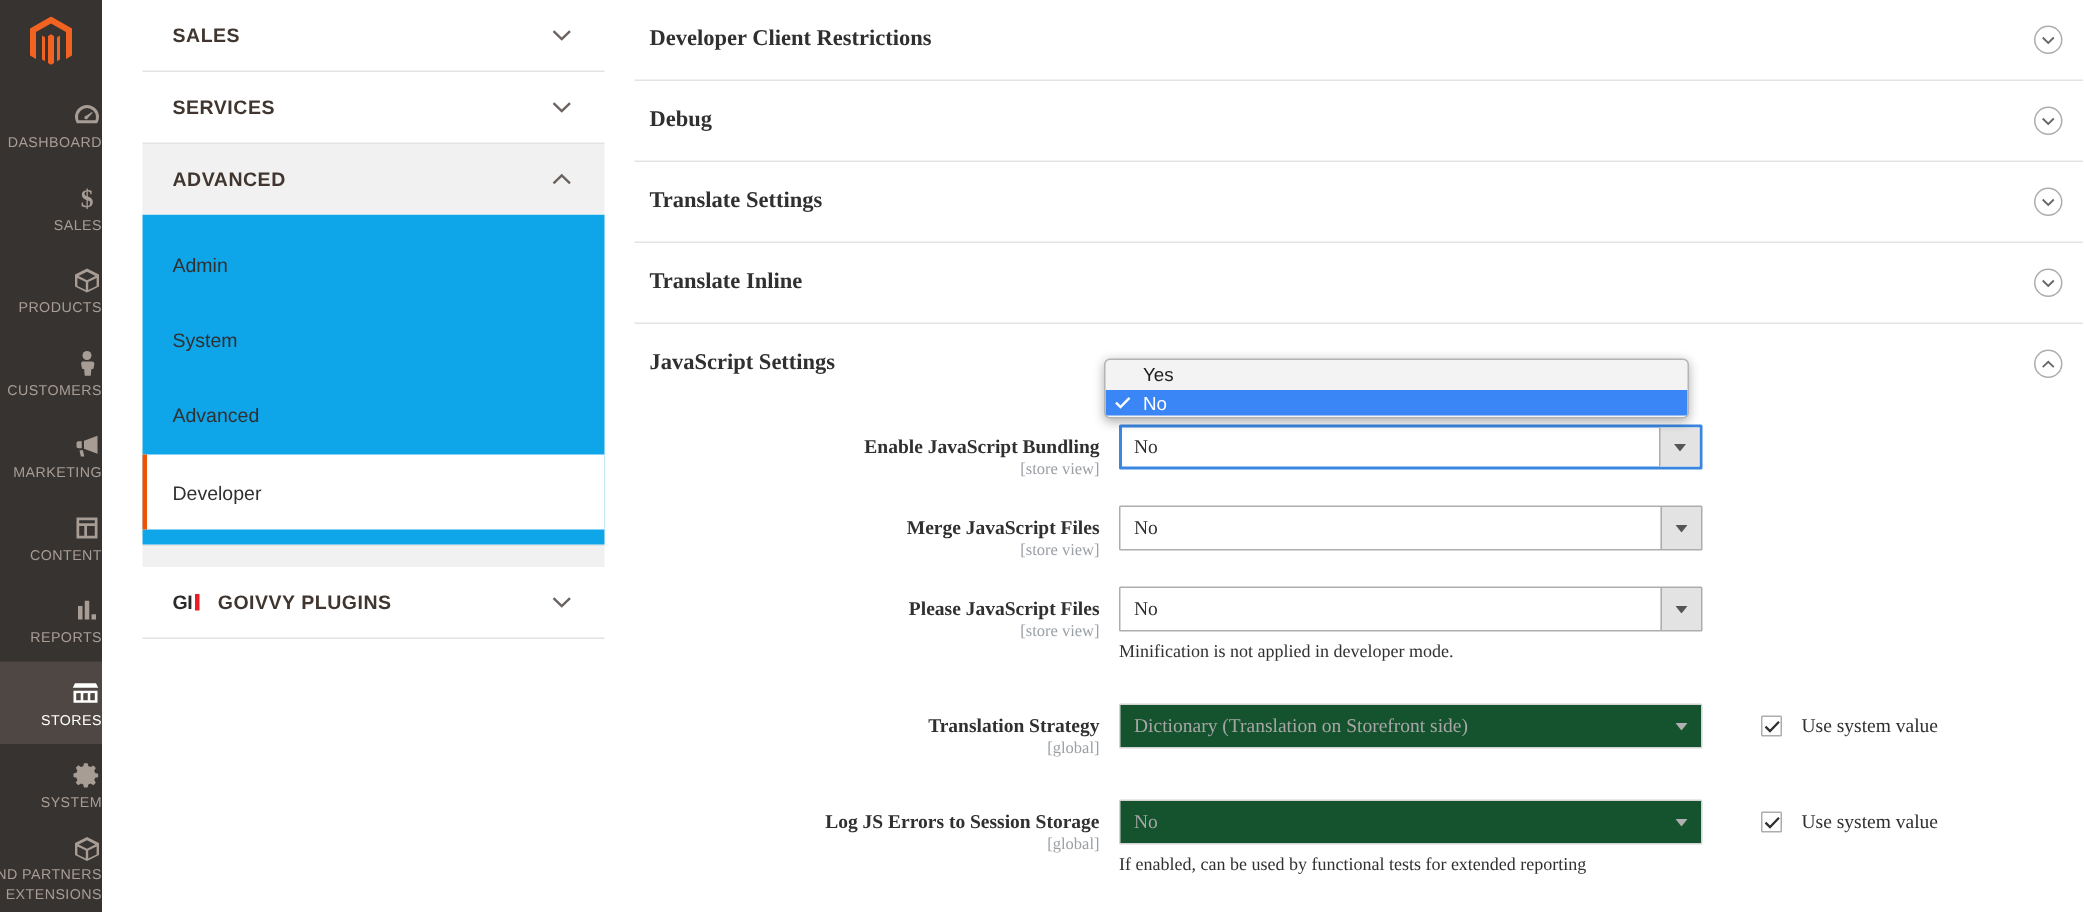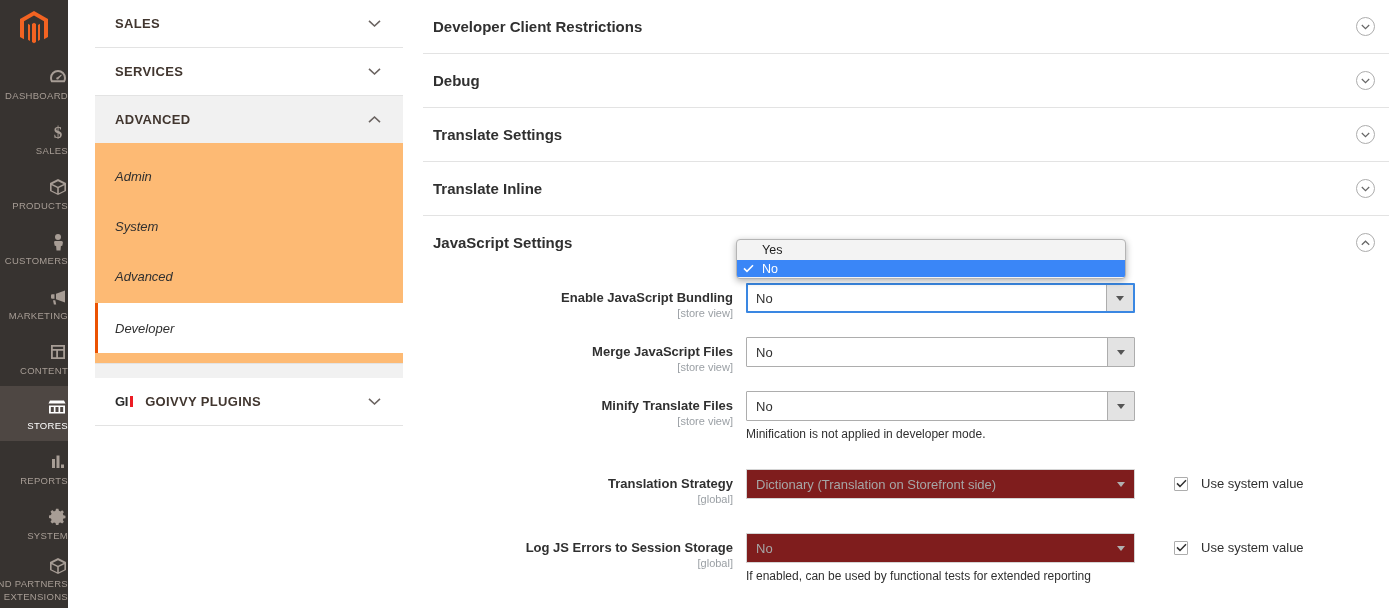--- a/index.html
+++ b/index.html
@@ -72,23 +72,22 @@
     color: #41362f; letter-spacing: .35px;
     flex: 1;
     text-transform: uppercase;
   }
   .sec.open > .sec-head { background: #f1f1f1; }
   .chev {
     width: 13px; height: 9px; display: block; color: #6a6360;
   }
   .chev svg { display: block; width: 13px; height: 9px; }
   .sub {
-    background: #fdba74;
+    background: #0ea5e9;
     padding: 8px 0 10px 0;
-    font-style: italic;
   }
   .sub-item {
     height: 50px;
     display: flex; align-items: center;
     padding-left: 20px;
     font-size: 13px;
     color: #303030;
     cursor: pointer;
     position: relative;
   }
@@ -118,20 +117,21 @@
   .main {
     flex: 1 1 auto;
     background: #ffffff;
     padding-left: 13px;
     position: relative;
     overflow: hidden;
   }
   .fieldset {
     border-top: 1px solid #e3e3e3;
     position: relative;
+    font-family: Liberation Serif, serif;
   }
   .fieldset:first-child { border-top: none; }
   .fs-head {
     height: 53px;
     display: flex; align-items: center;
     padding: 0 14px 0 10px;
     cursor: pointer;
   }
   .fs-title {
     flex: 1;
@@ -182,21 +182,21 @@
     display: flex; align-items: center;
     padding-left: 9px;
     font-size: 13px; color: #303030;
     cursor: pointer;
   }
   .sel.focused {
     border: 2px solid #3a87e2;
     padding-left: 8px;
   }
   .sel.disabled {
-    background: #7f1d1d;
+    background: #14532d;
     border-color: #d4d4d4;
     color: #a6a6a6;
     cursor: default;
   }
   .sel .arrow {
     position: absolute; right: 0; top: 0;
     width: 27px; height: 100%;
     background: #e3e3e3;
     border-left: 1px solid #adadad;
     display: flex; align-items: center; justify-content: center;
@@ -322,38 +322,38 @@
 
     <div class="rail-item">
       <span class="rail-ico">
         <svg width="20" height="20" viewBox="0 0 20 20">
             <path d="M3 3h14v14H3zm1.8 1.8v2.1h10.4V4.8zm0 3.9v6.5h3.4V8.7zm5.2 0v6.5h5.2V8.7z"></path>
           </svg>
       </span>
       <span class="rail-label">CONTENT</span>
     </div>
 
-    <div class="rail-item active">
-      <span class="rail-ico">
-        <svg width="22" height="20" viewBox="0 0 22 20">
-            <path d="M2.5 6.5h17l-1.5-3h-14zM3 8.5h16v8H3zm1.8 1.6v4.8h3V10zm4.7 0v4.8h3V10zm4.7 0v4.8h3V10z"></path>
-          </svg>
-      </span>
-      <span class="rail-label">STORES</span>
-    </div>
-
     <div class="rail-item">
       <span class="rail-ico">
         <svg width="20" height="20" viewBox="0 0 20 20">
             <rect x="4" y="7" width="3" height="9"></rect>
             <rect x="8.5" y="3.5" width="3" height="12.5"></rect>
             <rect x="13" y="12.5" width="3" height="3.5"></rect>
           </svg>
       </span>
       <span class="rail-label">REPORTS</span>
+    </div>
+
+    <div class="rail-item active">
+      <span class="rail-ico">
+        <svg width="22" height="20" viewBox="0 0 22 20">
+            <path d="M2.5 6.5h17l-1.5-3h-14zM3 8.5h16v8H3zm1.8 1.6v4.8h3V10zm4.7 0v4.8h3V10zm4.7 0v4.8h3V10z"></path>
+          </svg>
+      </span>
+      <span class="rail-label">STORES</span>
     </div>
 
     <div class="rail-item">
       <span class="rail-ico">
         <svg width="20" height="20" viewBox="0 0 20 20">
             <path d="M10 7.1A2.9 2.9 0 1 0 10 12.9 2.9 2.9 0 0 0 10 7.1zm7.4 4.1.1-1.2-.1-1.2-2-.5a5.6 5.6 0 0 0-.6-1.5l1.1-1.8-1.7-1.7-1.8 1.1a5.6 5.6 0 0 0-1.5-.6l-.5-2h-2.4l-.5 2a5.6 5.6 0 0 0-1.5.6L4.2 3.1 2.5 4.8l1.1 1.8a5.6 5.6 0 0 0-.6 1.5l-2 .5v2.4l2 .5a5.6 5.6 0 0 0 .6 1.5l-1.1 1.8 1.7 1.7 1.8-1.1a5.6 5.6 0 0 0 1.5.6l.5 2h2.4l.5-2a5.6 5.6 0 0 0 1.5-.6l1.8 1.1 1.7-1.7-1.1-1.8a5.6 5.6 0 0 0 .6-1.5z"></path>
           </svg>
       </span>
       <span class="rail-label">SYSTEM</span>
     </div>
@@ -526,21 +526,21 @@
                 <svg width="8" height="5" viewBox="0 0 8 5">
                     <path d="M0 0h8L4 5z" fill="#555"></path>
                   </svg>
               </span>
             </div>
           </div>
         </div>
 
         <div class="row">
           <div class="lab">
-            <div class="lab-main">Minify Translate Files</div>
+            <div class="lab-main">Please JavaScript Files</div>
             <div class="lab-scope">[store view]</div>
           </div>
           <div class="ctl">
             <div class="sel">
               <span>No</span>
               <span class="arrow">
                 <svg width="8" height="5" viewBox="0 0 8 5">
                     <path d="M0 0h8L4 5z" fill="#555"></path>
                   </svg>
               </span>

